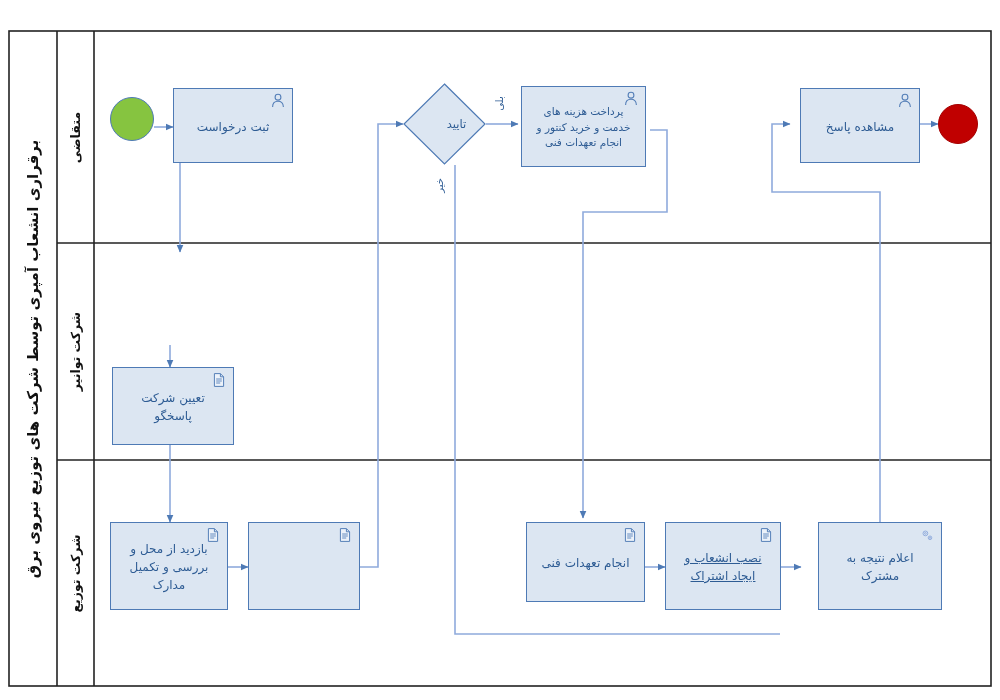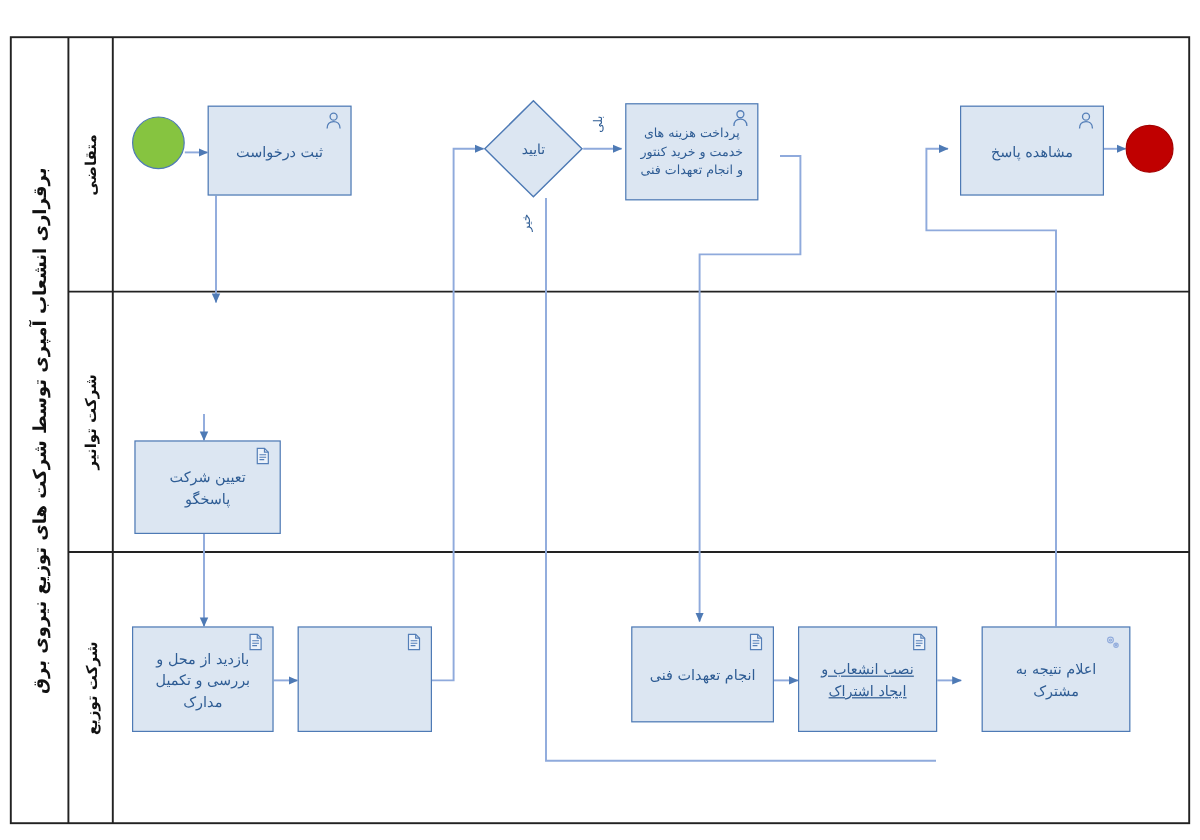--- a/index.html
+++ b/index.html
@@ -13,21 +13,21 @@
         text-align:center;color:#2E5C94;font-size:12px;line-height:1.5;
         padding:6px 8px 4px 8px;direction:rtl;}
   .node .lbl{display:block;width:100%;}
   .node-icon{position:absolute;top:4px;right:6px;width:16px;height:16px;opacity:.95;}
 
   .circle{position:absolute;border-radius:50%;box-sizing:border-box;}
   .start{background:#86C440;border:1px solid #4E7AB5;}
   .end{background:#C00000;border:1px solid #A50000;}
 
   .diamond{position:absolute;box-sizing:border-box;}
-  .diamond .dlabel{position:absolute;left:0;top:0;width:100%;height:100%;
+  .diamond .dlabel{position:absolute;left:12px;top:0;width:100%;height:100%;
         display:flex;align-items:center;justify-content:center;
         color:#2E5C94;font-size:11.5px;direction:rtl;}
 
   .edge-label{position:absolute;color:#2E5C94;font-size:10px;direction:rtl;
         white-space:nowrap;transform-origin:50% 50%;}
 
   .lane-label{position:absolute;display:flex;align-items:center;justify-content:center;
         color:#111;font-weight:bold;direction:rtl;white-space:nowrap;}
   .lane-label .rot{transform:rotate(-90deg);}
   #pool-title{font-size:15px;}
@@ -115,21 +115,21 @@
     <div class="dlabel">تایید</div>
   </div>
 
   <div class="edge-label" style="left:492px;top:98px;">
     <span style="display:inline-block;transform:rotate(-90deg);">بلی</span>
   </div>
   <div class="edge-label" style="left:432px;top:180px;">
     <span style="display:inline-block;transform:rotate(-90deg);">خیر</span>
   </div>
 
-  <div class="node" style="left:521px;top:86px;width:111px;height:81px;font-size:10.5px;">
+  <div class="node" style="left:521px;top:86px;width:125px;height:81px;font-size:10.5px;">
     <svg class="node-icon" viewBox="0 0 16 16">
       <circle cx="8" cy="4.2" r="2.9" fill="none" stroke="#4E7AB5" stroke-width="1.1"></circle>
       <path d="M2.6,14 C2.6,9.9 5,8.3 8,8.3 C11,8.3 13.4,9.9 13.4,14" fill="none" stroke="#4E7AB5" stroke-width="1.1"></path>
     </svg>
     <span class="lbl">پرداخت هزینه های خدمت و خرید کنتور و انجام تعهدات فنی</span>
   </div>
 
   <div class="node" style="left:800px;top:88px;width:120px;height:75px;">
     <svg class="node-icon" viewBox="0 0 16 16">
       <circle cx="8" cy="4.2" r="2.9" fill="none" stroke="#4E7AB5" stroke-width="1.1"></circle>

